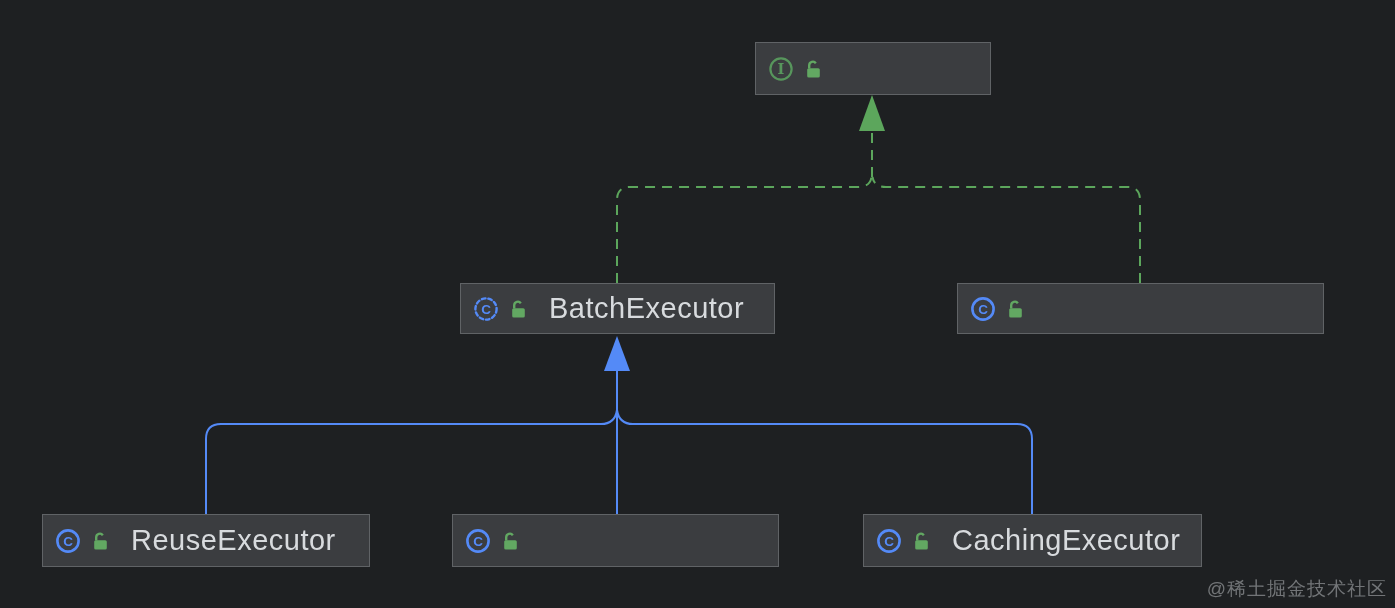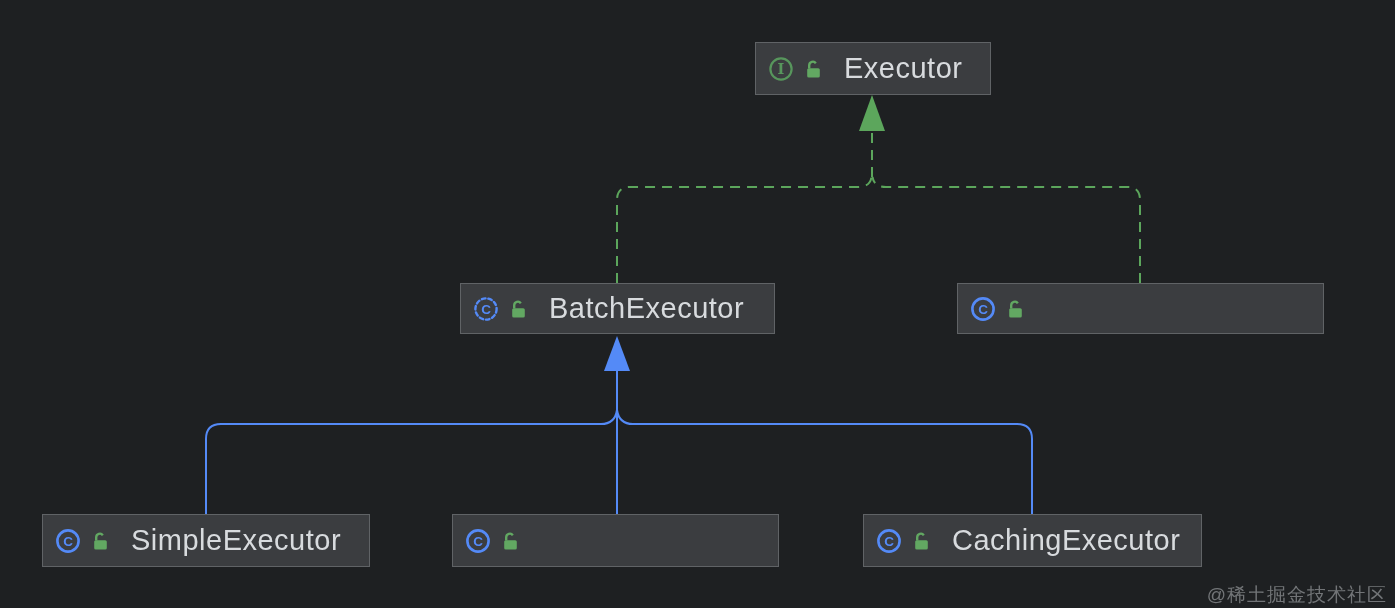--- a/index.html
+++ b/index.html
@@ -51,21 +51,21 @@
     font-size: 29px;
     letter-spacing: 0.5px;
     white-space: nowrap;
   }
   .icon-green { color: var(--icon-green, #57965C); }
   .icon-blue  { color: var(--icon-blue, #548AF7); }
   .icon-lock  { color: var(--icon-lock, #62A862); }
 
   .watermark {
     position: absolute;
-    right: 8px; bottom: 0;
+    right: 8px; bottom: 6px;
     color: var(--watermark, #8e9194);
     opacity: 0.75;
     font-size: 19px;
     letter-spacing: 1px;
   }
 </style>
 </head>
 <body>
 
 <div class="canvas">
@@ -99,21 +99,20 @@
         <circle cx="13" cy="13" r="10.6" fill="none" stroke="currentColor" stroke-width="2.2"></circle>
         <text x="13" y="18.2" text-anchor="middle" font-family="DejaVu Serif, serif" font-size="14.5" font-weight="bold" fill="currentColor">I</text>
       </svg>
     </span>
     <span class="lock-icon icon-lock">
       <svg viewBox="0 0 19 22" width="19" height="22">
         <path d="M6.2 10.5 V7.2 a3.6 3.6 0 0 1 6.6 -1.9" fill="none" stroke="currentColor" stroke-width="2.4"></path>
         <rect x="4.2" y="10.2" width="12.6" height="9.4" rx="1.6" fill="currentColor"></rect>
       </svg>
     </span>
-    <span class="label">Executor</span>
   </div>
 
   <div class="node" style="left:460px; top:283px; width:315px; height:51px;">
     <span class="type-icon icon-blue">
       <svg viewBox="0 0 26 26" width="26" height="26">
         <circle cx="13" cy="13" r="10.6" fill="none" stroke="currentColor" stroke-width="2.4" stroke-dasharray="3.6 2.9" stroke-linecap="round"></circle>
         <text x="13" y="18" text-anchor="middle" font-family="Liberation Sans, sans-serif" font-size="13.5" font-weight="bold" fill="currentColor">C</text>
       </svg>
     </span>
     <span class="lock-icon icon-lock">
@@ -146,21 +145,21 @@
         <circle cx="13" cy="13" r="10.6" fill="none" stroke="currentColor" stroke-width="2.6"></circle>
         <text x="13" y="18" text-anchor="middle" font-family="Liberation Sans, sans-serif" font-size="13.5" font-weight="bold" fill="currentColor">C</text>
       </svg>
     </span>
     <span class="lock-icon icon-lock">
       <svg viewBox="0 0 19 22" width="19" height="22">
         <path d="M6.2 10.5 V7.2 a3.6 3.6 0 0 1 6.6 -1.9" fill="none" stroke="currentColor" stroke-width="2.4"></path>
         <rect x="4.2" y="10.2" width="12.6" height="9.4" rx="1.6" fill="currentColor"></rect>
       </svg>
     </span>
-    <span class="label">SimpleExecutor</span>
+    <span class="label">ReuseExecutor</span>
   </div>
 
   <div class="node" style="left:452px; top:514px; width:327px; height:53px;">
     <span class="type-icon icon-blue">
       <svg viewBox="0 0 26 26" width="26" height="26">
         <circle cx="13" cy="13" r="10.6" fill="none" stroke="currentColor" stroke-width="2.6"></circle>
         <text x="13" y="18" text-anchor="middle" font-family="Liberation Sans, sans-serif" font-size="13.5" font-weight="bold" fill="currentColor">C</text>
       </svg>
     </span>
     <span class="lock-icon icon-lock">

